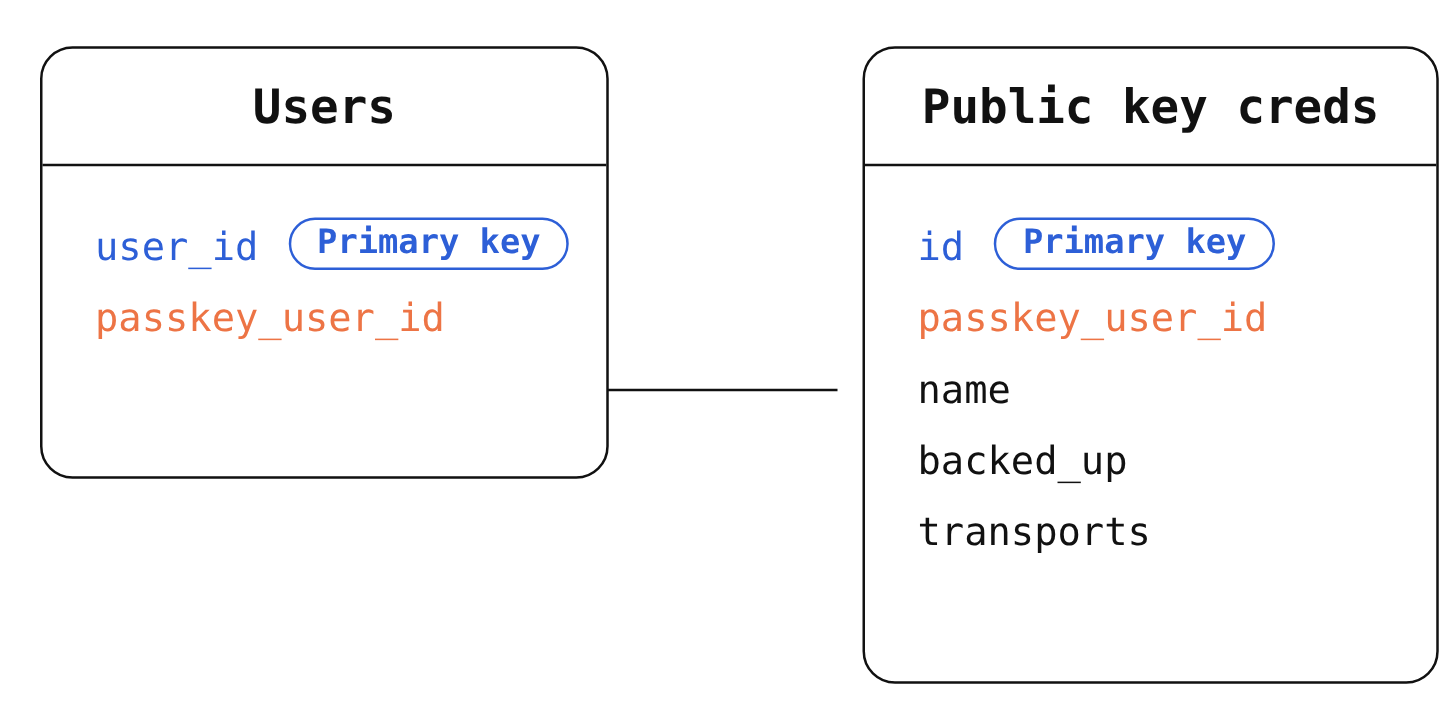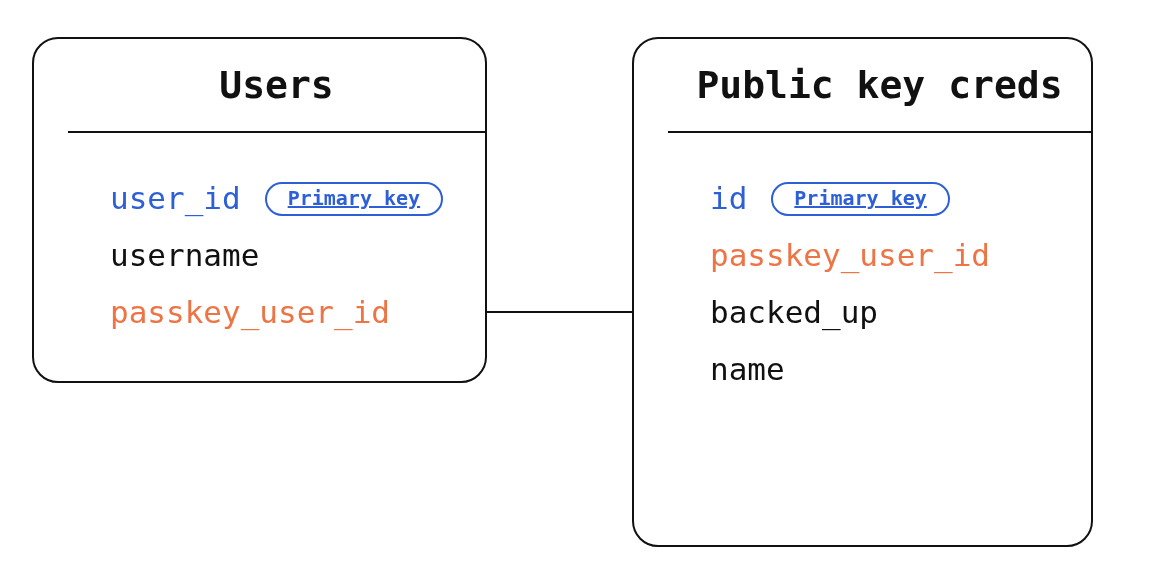--- a/index.html
+++ b/index.html
@@ -14,30 +14,29 @@
     height: 572px;
     background: var(--bg, #ffffff);
     overflow: hidden;
   }
   .entity-box {
     position: absolute;
     box-sizing: border-box;
     background: #ffffff;
     border: 2px solid var(--line, #111111);
     border-radius: 26px;
-    padding-left: 34px;
   }
   .entity-box.users {
     left: 32px;
     top: 37px;
     width: 455px;
     height: 346px;
   }
   .entity-box.pkc {
-    left: 632px;
+    left: 690px;
     top: 37px;
     width: 461px;
     height: 510px;
   }
   .entity-header {
     box-sizing: border-box;
     height: 94px;
     display: flex;
     align-items: center;
     justify-content: center;
@@ -67,25 +66,24 @@
   .field.blue  { color: var(--blue, #2d5fd7); }
   .field.orange{ color: var(--orange, #ed7445); }
   .field.black { color: #111111; }
   .pk-badge {
     box-sizing: border-box;
     display: inline-flex;
     align-items: center;
     border: 2px solid var(--blue, #2d5fd7);
     border-radius: 999px;
     padding: 3px 21px 5px 21px;
-    font-size: 20px;
+    font-size: 27px;
     font-weight: bold;
     color: var(--blue, #2d5fd7);
     line-height: 1.1;
-    text-decoration: underline;
   }
   .connector {
     position: absolute;
     left: 486px;
     top: 311px;
     width: 184px;
     height: 2px;
     background: var(--line, #111111);
   }
 </style>
@@ -97,44 +95,44 @@
   <div class="entity-box users">
     <div class="entity-header">
       <span class="entity-title">Users</span>
     </div>
     <div class="entity-body">
         <div class="row">
           <span class="field blue">user_id</span>
           <span class="pk-badge">Primary key</span>
         </div>
         <div class="row">
-          <span class="field black">username</span>
-        </div>
-        <div class="row">
           <span class="field orange">passkey_user_id</span>
         </div>
       </div>
   </div>
 
   <div class="connector"></div>
 
   <div class="entity-box pkc">
     <div class="entity-header">
       <span class="entity-title">Public key creds</span>
     </div>
     <div class="entity-body">
         <div class="row">
           <span class="field blue">id</span>
           <span class="pk-badge">Primary key</span>
         </div>
         <div class="row">
           <span class="field orange">passkey_user_id</span>
         </div>
         <div class="row">
+          <span class="field black">name</span>
+        </div>
+        <div class="row">
           <span class="field black">backed_up</span>
         </div>
         <div class="row">
-          <span class="field black">name</span>
+          <span class="field black">transports</span>
         </div>
       </div>
   </div>
 
 </div>
 
 </body></html>

